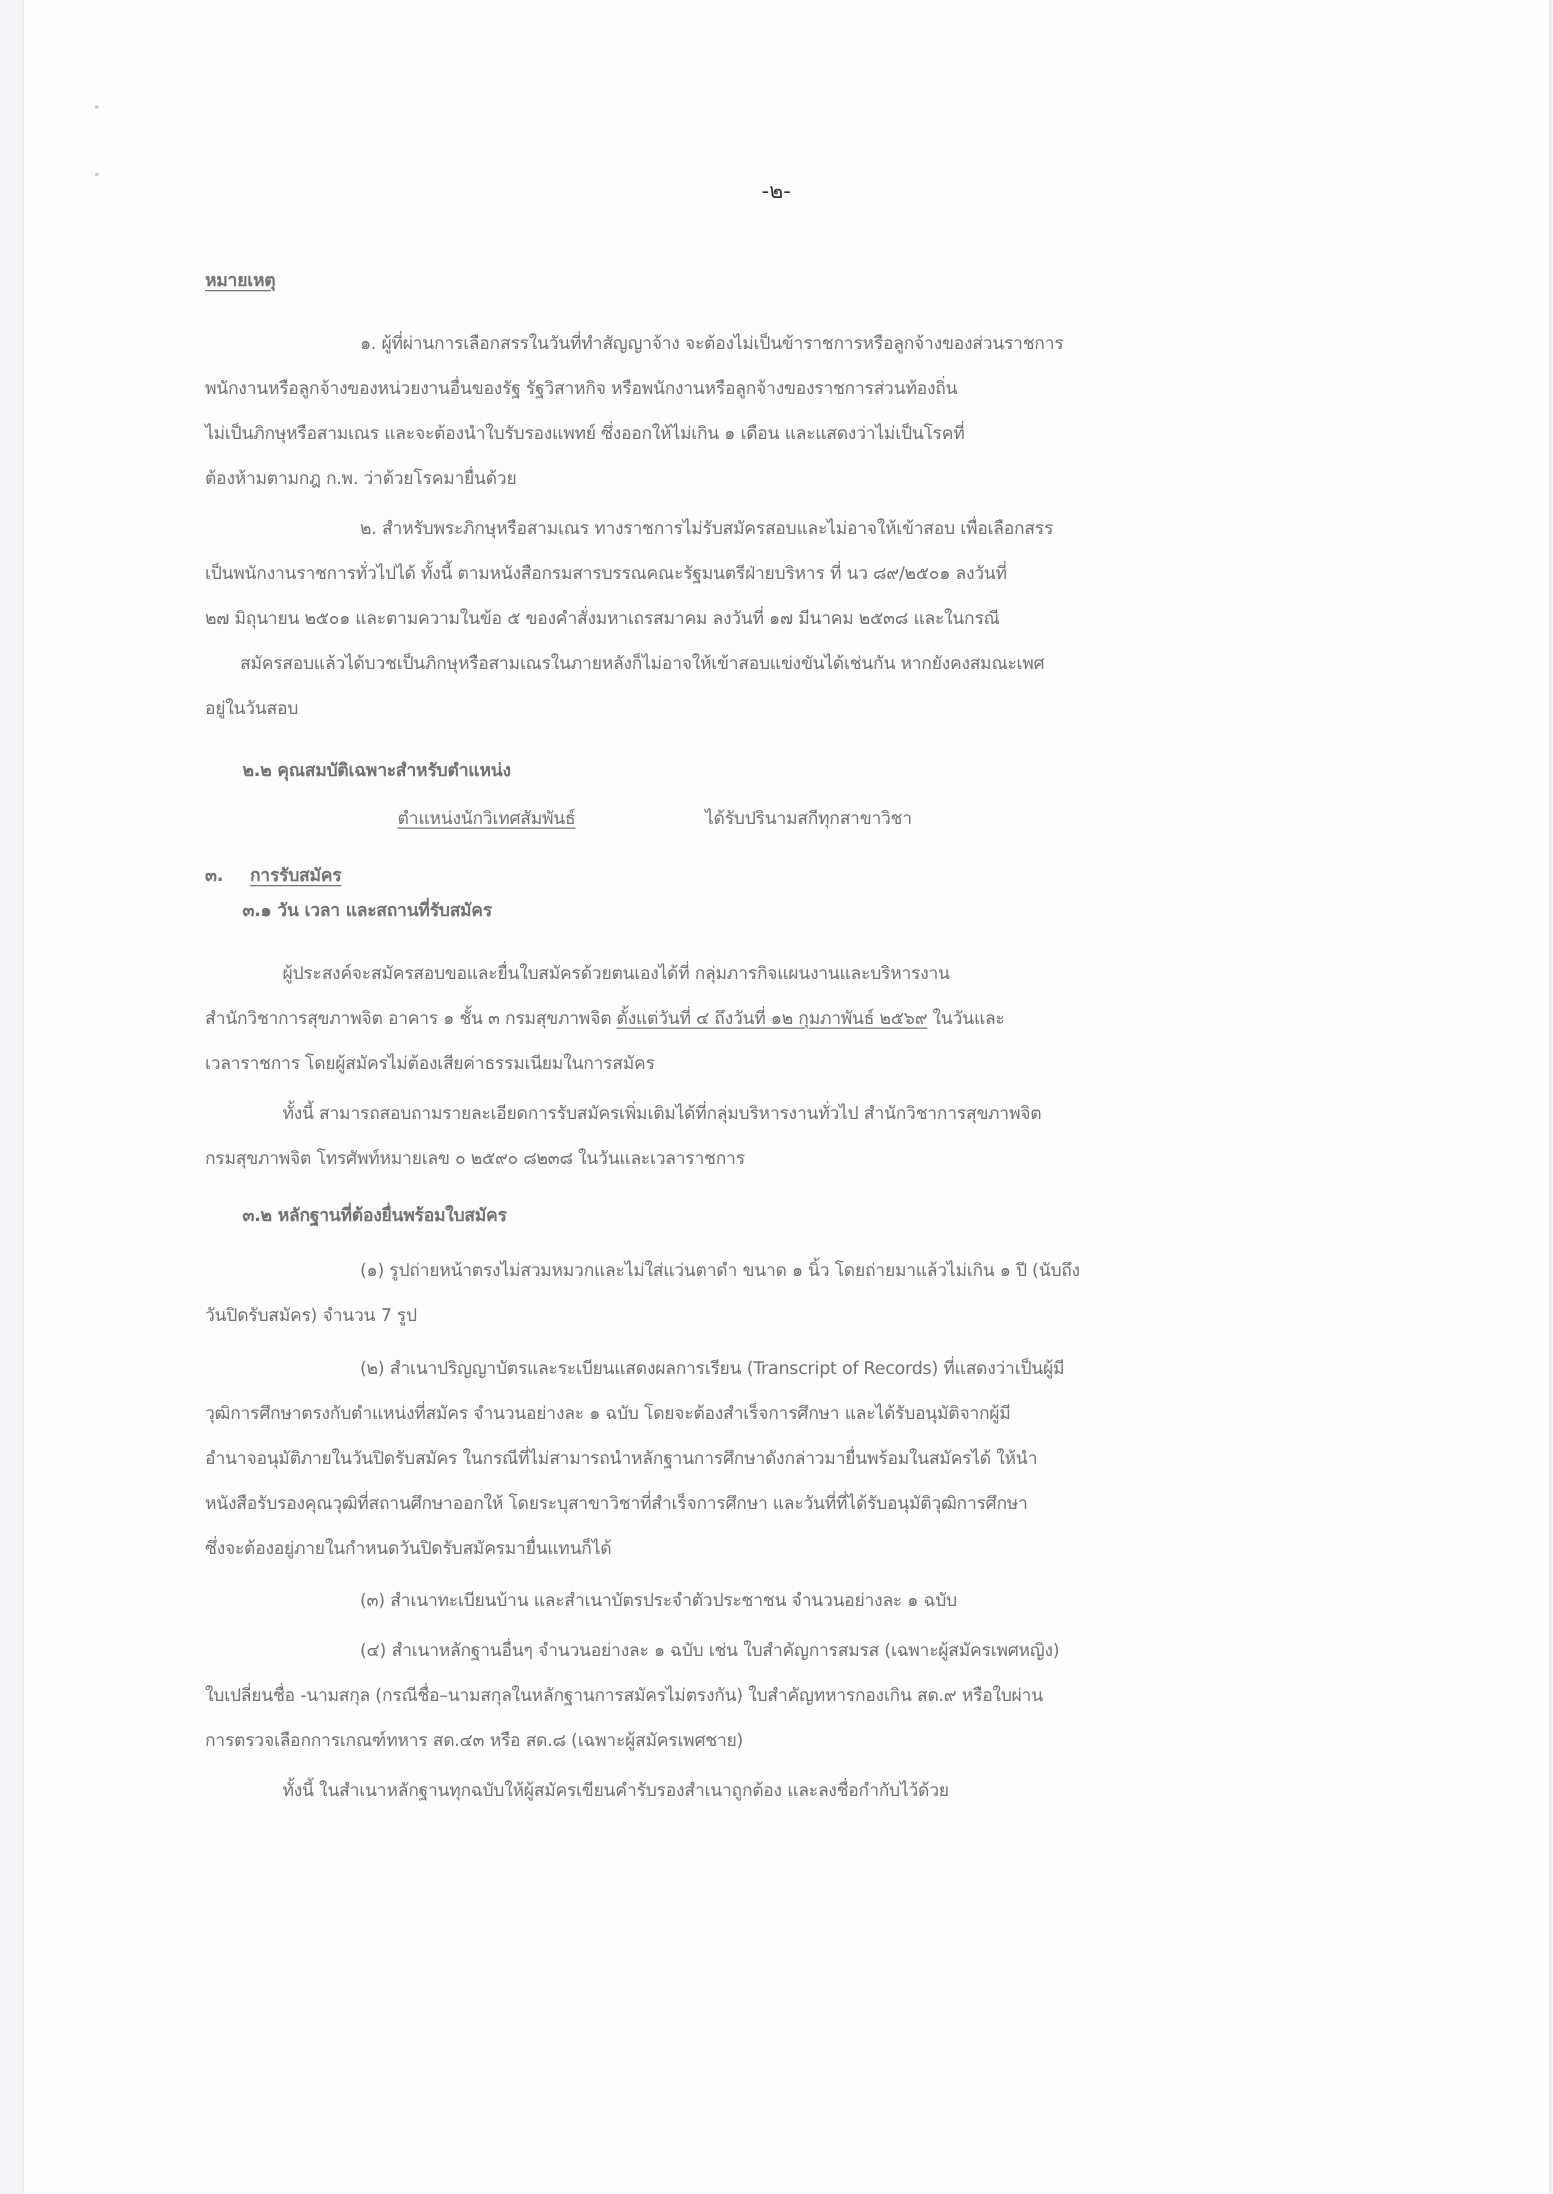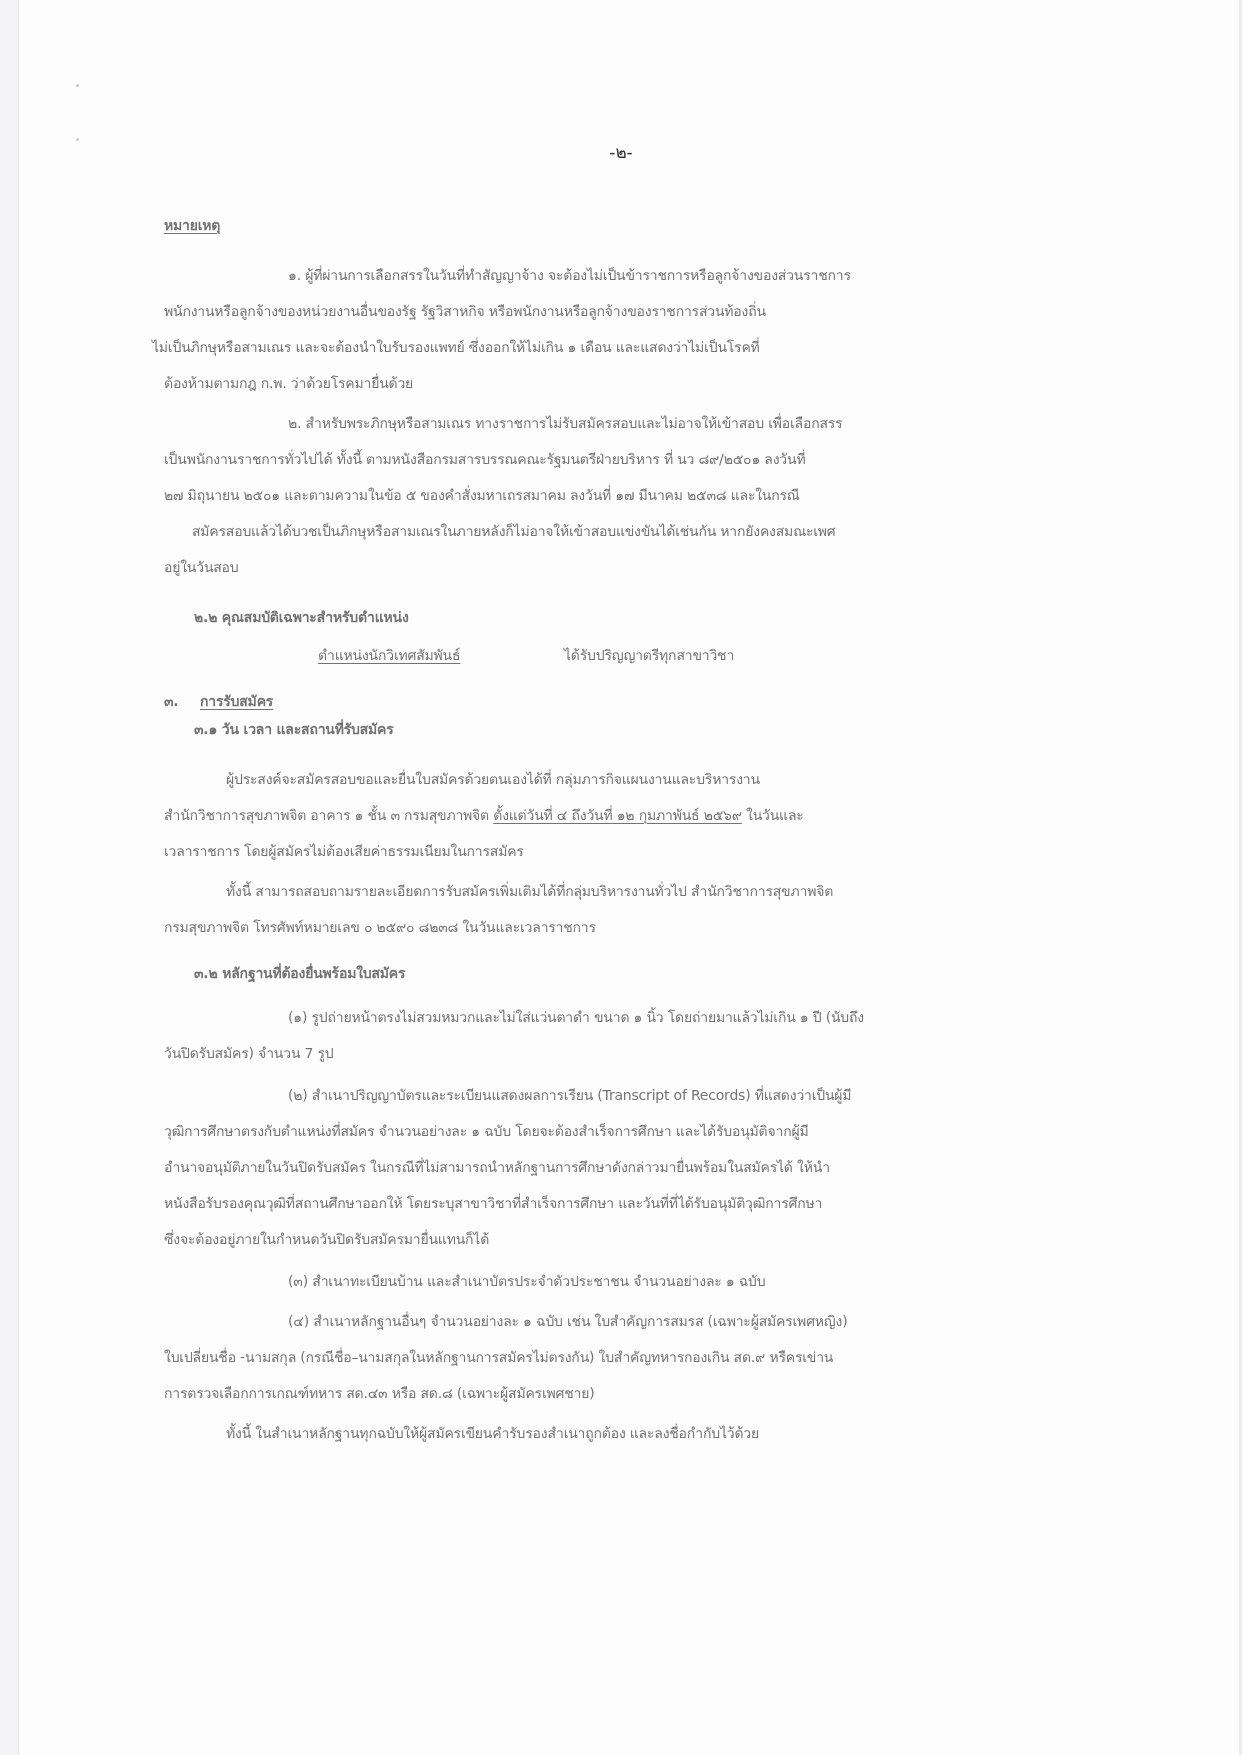--- a/index.html
+++ b/index.html
@@ -65,32 +65,32 @@
 <div class="edge-right"></div>
 <div class="speck" style="left:76px;top:84px;"></div>
 <div class="speck" style="left:76px;top:138px;"></div>
 
 <div class="page-number">-๒-</div>
 
 <div class="line bold u" style="left:164px;top:212px;">หมายเหตุ</div>
 
 <div class="line" style="left:288px;top:262px;">๑.  ผู้ที่ผ่านการเลือกสรรในวันที่ทำสัญญาจ้าง จะต้องไม่เป็นข้าราชการหรือลูกจ้างของส่วนราชการ</div>
 <div class="line" style="left:164px;top:298px;">พนักงานหรือลูกจ้างของหน่วยงานอื่นของรัฐ รัฐวิสาหกิจ หรือพนักงานหรือลูกจ้างของราชการส่วนท้องถิ่น</div>
-<div class="line" style="left:152px;top:334px;">ไม่เป็นภิกษุหรือสามเณร  และจะต้องนำใบรับรองแพทย์ ซึ่งออกให้ไม่เกิน ๑ เดือน และแสดงว่าไม่เป็นโรคที่</div>
+<div class="line" style="left:164px;top:334px;">ไม่เป็นภิกษุหรือสามเณร  และจะต้องนำใบรับรองแพทย์ ซึ่งออกให้ไม่เกิน ๑ เดือน และแสดงว่าไม่เป็นโรคที่</div>
 <div class="line" style="left:164px;top:370px;">ต้องห้ามตามกฎ ก.พ. ว่าด้วยโรคมายื่นด้วย</div>
 
 <div class="line" style="left:288px;top:410px;">๒. สำหรับพระภิกษุหรือสามเณร ทางราชการไม่รับสมัครสอบและไม่อาจให้เข้าสอบ  เพื่อเลือกสรร</div>
 <div class="line" style="left:164px;top:446px;">เป็นพนักงานราชการทั่วไปได้ ทั้งนี้ ตามหนังสือกรมสารบรรณคณะรัฐมนตรีฝ่ายบริหาร ที่ นว ๘๙/๒๕๐๑ ลงวันที่</div>
 <div class="line" style="left:164px;top:482px;">๒๗ มิถุนายน ๒๕๐๑ และตามความในข้อ ๕ ของคำสั่งมหาเถรสมาคม ลงวันที่  ๑๗ มีนาคม ๒๕๓๘ และในกรณี</div>
 <div class="line" style="left:164px;top:518px;margin-left:28px;">สมัครสอบแล้วได้บวชเป็นภิกษุหรือสามเณรในภายหลังก็ไม่อาจให้เข้าสอบแข่งขันได้เช่นกัน หากยังคงสมณะเพศ</div>
 <div class="line" style="left:164px;top:554px;">อยู่ในวันสอบ</div>
 
 <div class="line bold" style="left:194px;top:604px;">๒.๒ คุณสมบัติเฉพาะสำหรับตำแหน่ง</div>
 <div class="line u" style="left:318px;top:642px;">ตำแหน่งนักวิเทศสัมพันธ์</div>
-<div class="line" style="left:564px;top:642px;">ได้รับปริญญาตรีทุกสาขาวิชา</div>
+<div class="line" style="left:564px;top:642px;">ได้รับปรินามสกีทุกสาขาวิชา</div>
 
 <div class="line bold" style="left:164px;top:688px;">๓.</div>
 <div class="line bold u" style="left:200px;top:688px;text-decoration:underline;">การรับสมัคร</div>
 
 <div class="line bold" style="left:194px;top:716px;">๓.๑  วัน เวลา  และสถานที่รับสมัคร</div>
 
 <div class="line" style="left:226px;top:766px;">ผู้ประสงค์จะสมัครสอบขอและยื่นใบสมัครด้วยตนเองได้ที่ กลุ่มภารกิจแผนงานและบริหารงาน</div>
 <div class="line" style="left:164px;top:802px;"><span>สำนักวิชาการสุขภาพจิต อาคาร ๑ ชั้น ๓ กรมสุขภาพจิต </span><span class="u">ตั้งแต่วันที่ ๔ ถึงวันที่ ๑๒ กุมภาพันธ์ ๒๕๖๙</span><span>  ในวันและ</span></div>
 <div class="line" style="left:164px;top:838px;">เวลาราชการ  โดยผู้สมัครไม่ต้องเสียค่าธรรมเนียมในการสมัคร</div>
 
@@ -104,16 +104,16 @@
 
 <div class="line" style="left:288px;top:1082px;">(๒) สำเนาปริญญาบัตรและระเบียนแสดงผลการเรียน (Transcript of Records) ที่แสดงว่าเป็นผู้มี</div>
 <div class="line" style="left:164px;top:1118px;">วุฒิการศึกษาตรงกับตำแหน่งที่สมัคร จำนวนอย่างละ ๑ ฉบับ โดยจะต้องสำเร็จการศึกษา และได้รับอนุมัติจากผู้มี</div>
 <div class="line" style="left:164px;top:1154px;">อำนาจอนุมัติภายในวันปิดรับสมัคร ในกรณีที่ไม่สามารถนำหลักฐานการศึกษาดังกล่าวมายื่นพร้อมในสมัครได้ ให้นำ</div>
 <div class="line" style="left:164px;top:1190px;">หนังสือรับรองคุณวุฒิที่สถานศึกษาออกให้ โดยระบุสาขาวิชาที่สำเร็จการศึกษา และวันที่ที่ได้รับอนุมัติวุฒิการศึกษา</div>
 <div class="line" style="left:164px;top:1226px;">ซึ่งจะต้องอยู่ภายในกำหนดวันปิดรับสมัครมายื่นแทนก็ได้</div>
 
 <div class="line" style="left:288px;top:1268px;">(๓) สำเนาทะเบียนบ้าน และสำเนาบัตรประจำตัวประชาชน   จำนวนอย่างละ ๑ ฉบับ</div>
 
 <div class="line" style="left:288px;top:1308px;">(๔) สำเนาหลักฐานอื่นๆ จำนวนอย่างละ ๑ ฉบับ เช่น ใบสำคัญการสมรส (เฉพาะผู้สมัครเพศหญิง)</div>
-<div class="line" style="left:164px;top:1344px;">ใบเปลี่ยนชื่อ -นามสกุล (กรณีชื่อ–นามสกุลในหลักฐานการสมัครไม่ตรงกัน) ใบสำคัญทหารกองเกิน สด.๙ หรืครเข่าน</div>
+<div class="line" style="left:164px;top:1344px;">ใบเปลี่ยนชื่อ -นามสกุล (กรณีชื่อ–นามสกุลในหลักฐานการสมัครไม่ตรงกัน) ใบสำคัญทหารกองเกิน สด.๙ หรือใบผ่าน</div>
 <div class="line" style="left:164px;top:1380px;">การตรวจเลือกการเกณฑ์ทหาร สด.๔๓ หรือ สด.๘  (เฉพาะผู้สมัครเพศชาย)</div>
 
 <div class="line" style="left:226px;top:1420px;">ทั้งนี้  ในสำเนาหลักฐานทุกฉบับให้ผู้สมัครเขียนคำรับรองสำเนาถูกต้อง  และลงชื่อกำกับไว้ด้วย</div>
 
 </body></html>

